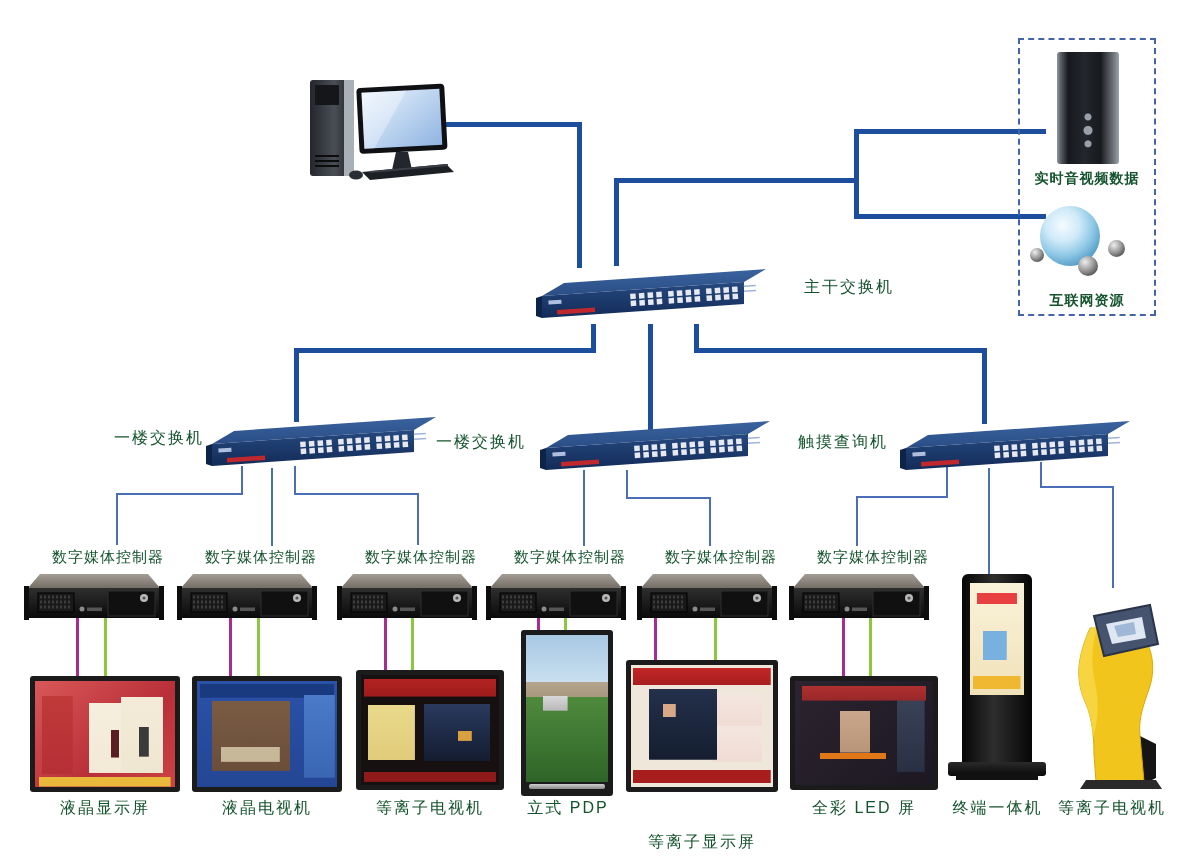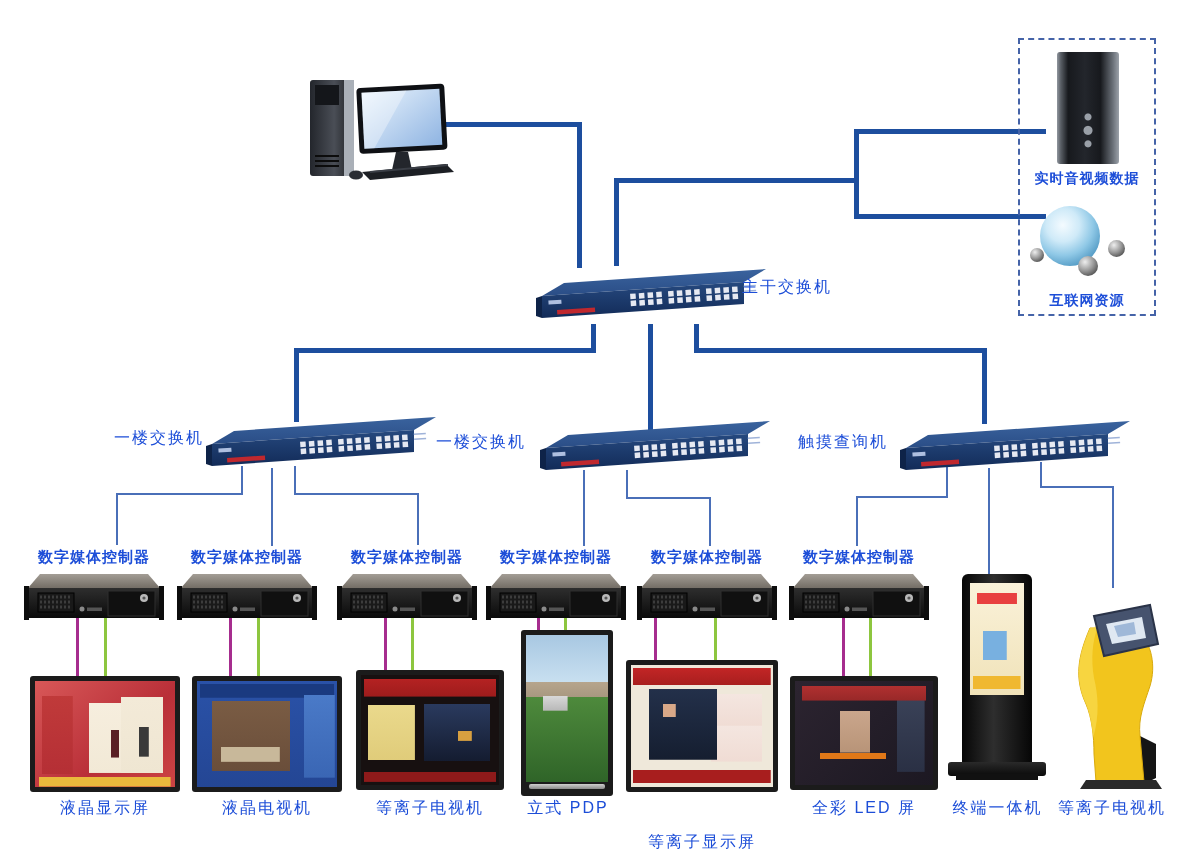--- a/index.html
+++ b/index.html
@@ -7,22 +7,22 @@
   .canvas{position:relative;width:1200px;height:860px;background:#ffffff;overflow:hidden;}
 
   
   .ln{position:absolute;}
   .net{background:#1d4e9e;}
   .thin{background:#4a6fb8;}
   .vid{background:#8dc63f;}
   .aud{background:#a62d8e;}
 
   
-  .lbl{position:absolute;color:#1d4ed8;text-align:center;font-size:16px;letter-spacing:2px;white-space:nowrap;}
-  .lbl-ctrl{font-size:15px;letter-spacing:1px;font-weight:bold;}
+  .lbl{position:absolute;color:#14532d;text-align:center;font-size:16px;letter-spacing:2px;white-space:nowrap;}
+  .lbl-ctrl{font-size:15px;letter-spacing:1px;font-weight:normal;text-align:right;}
   .lbl-main{font-size:24px;font-weight:bold;letter-spacing:6px;color:#2d6ab8;}
   .lbl-box{font-size:14px;letter-spacing:1px;font-weight:bold;}
 
   
   .legend{position:absolute;left:25px;top:50px;width:200px;height:116px;border:2px dashed #f6c94a;
           display:flex;flex-direction:column;justify-content:space-around;padding:6px 0;box-sizing:border-box;}
   .lrow{display:flex;align-items:center;}
   .lline{display:inline-block;margin-left:15px;width:105px;}
   .ltext{margin-left:18px;color:#4a7ec2;font-size:16px;letter-spacing:2px;}
 
@@ -243,21 +243,21 @@
     </g>
     <polygon points="98,76 110,76 114,94 94,94" fill="#23262c"></polygon>
     <polygon points="64,96 148,88 156,96 72,104" fill="#1c1f24"></polygon>
     <line x1="72" y1="96" x2="150" y2="89" stroke="#3a3e46" stroke-width="2"></line>
     <ellipse cx="58" cy="99" rx="7" ry="4.5" fill="#2a2d33"></ellipse>
   </svg>
 
   <svg class="sw" style="left:534px;top:266px" width="234" height="62">
       <use href="#sym-switch"></use>
     </svg>
-  <div class="lbl" style="left:732px;top:277px;width:110px">主干交换机</div>
+  <div class="lbl" style="left:794px;top:277px;width:110px">主干交换机</div>
 
   <div class="netbox"></div>
   <div class="tower"></div>
   <div class="lbl lbl-box" style="left:1020px;top:170px;width:134px">实时音视频数据</div>
   <div class="globe"></div>
   <div class="sphere" style="left:1030px;top:248px;width:14px;height:14px"></div>
   <div class="sphere" style="left:1078px;top:256px;width:20px;height:20px"></div>
   <div class="sphere" style="left:1108px;top:240px;width:17px;height:17px"></div>
   <div class="lbl lbl-box" style="left:1020px;top:292px;width:134px">互联网资源</div>
 

